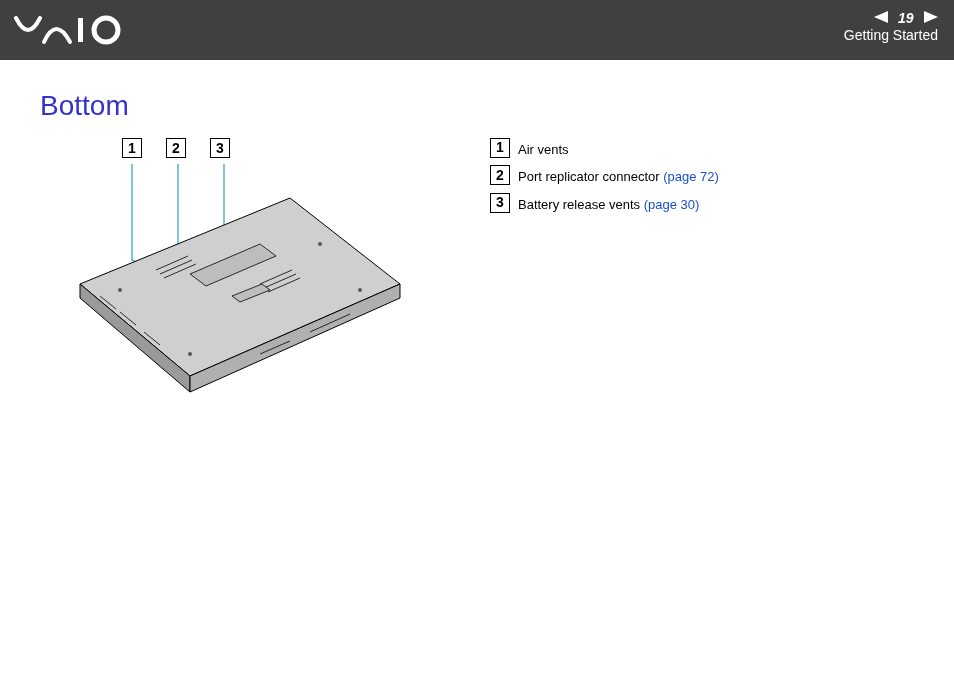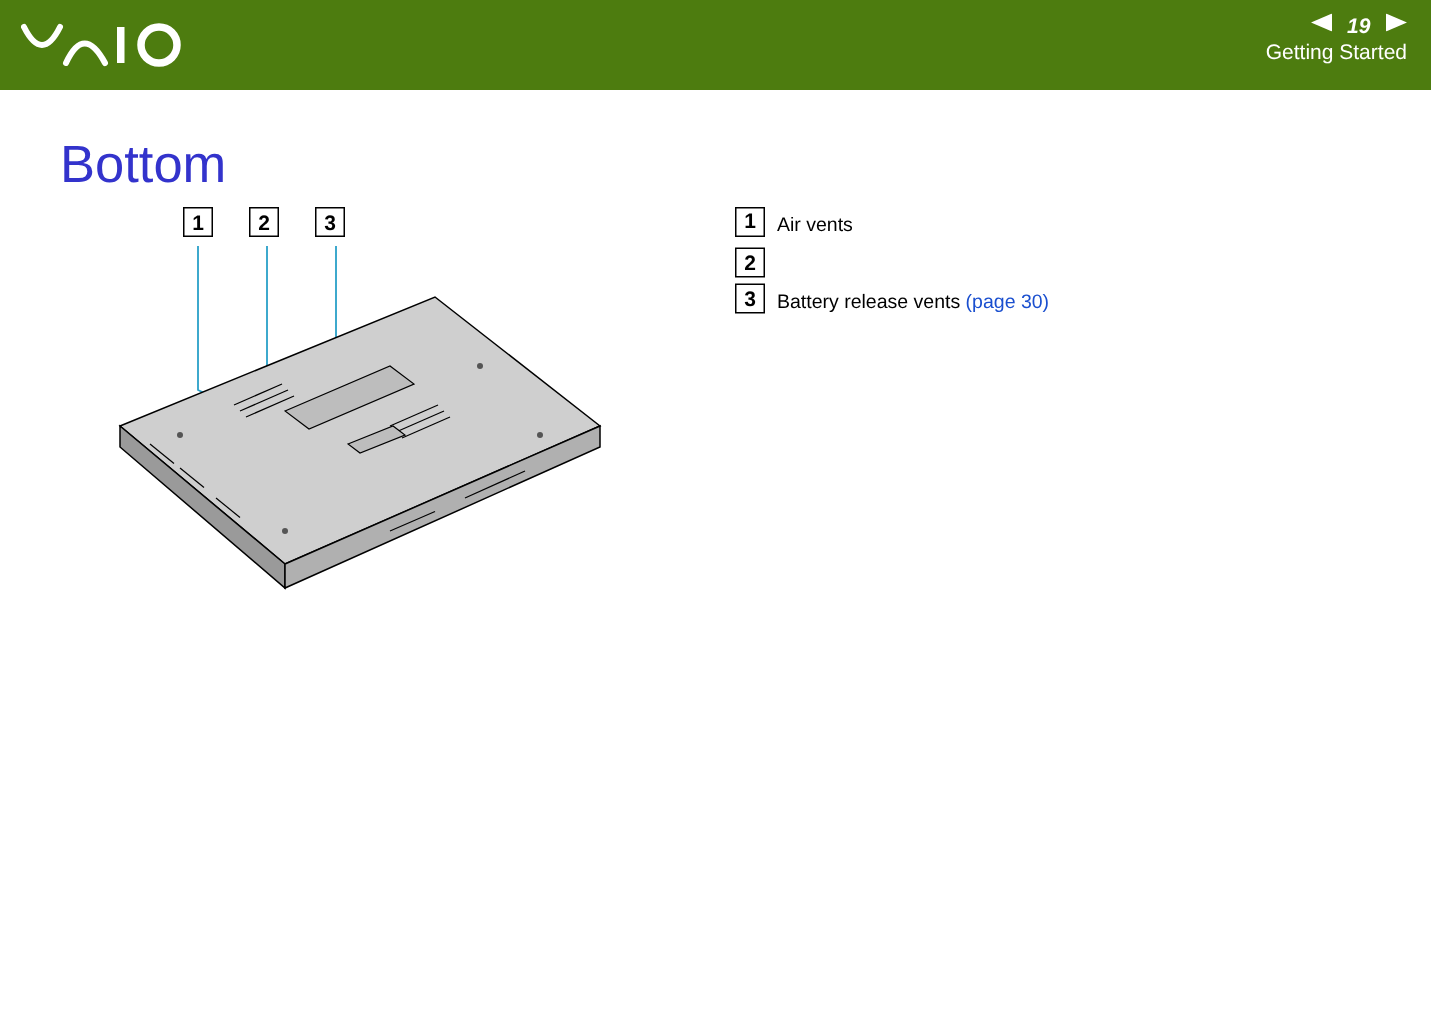--- a/index.html
+++ b/index.html
@@ -5,21 +5,21 @@
   html, body {
     margin: 0;
     padding: 0;
     width: 954px;
     height: 674px;
     font-family: Arial, Helvetica, sans-serif;
     background: #fff;
     color: #000;
   }
   .header {
-    background: #4d7c0f;
+    background: #404040;
     color: #fff;
     height: 60px;
     position: relative;
   }
   .logo {
     position: absolute;
     left: 14px;
     top: 14px;
   }
   .pagebox {
@@ -43,21 +43,21 @@
   .section-label {
     font-weight: normal;
     font-size: 14px;
   }
   .content {
     position: relative;
     padding: 30px 40px;
   }
   .title {
     color: #3333cc;
-    font-size: 35px;
+    font-size: 28px;
     font-weight: normal;
     margin: 0 0 18px 0;
   }
   .figure-area {
     position: absolute;
     left: 60px;
     top: 78px;
     width: 380px;
     height: 280px;
   }
@@ -190,20 +190,24 @@
   <div class="legend">
     <div class="legend-row">
       <span class="keycap">1</span>
       <span>
         <span>Air vents</span>
         <span class="pref"></span>
       </span>
     </div>
     <div class="legend-row">
       <span class="keycap">2</span>
+      <span>
+        <span>Port replicator connector </span>
+        <span class="pref">(page 72)</span>
+      </span>
     </div>
     <div class="legend-row">
       <span class="keycap">3</span>
       <span>
         <span>Battery release vents </span>
         <span class="pref">(page 30)</span>
       </span>
     </div>
   </div>
 </div>

